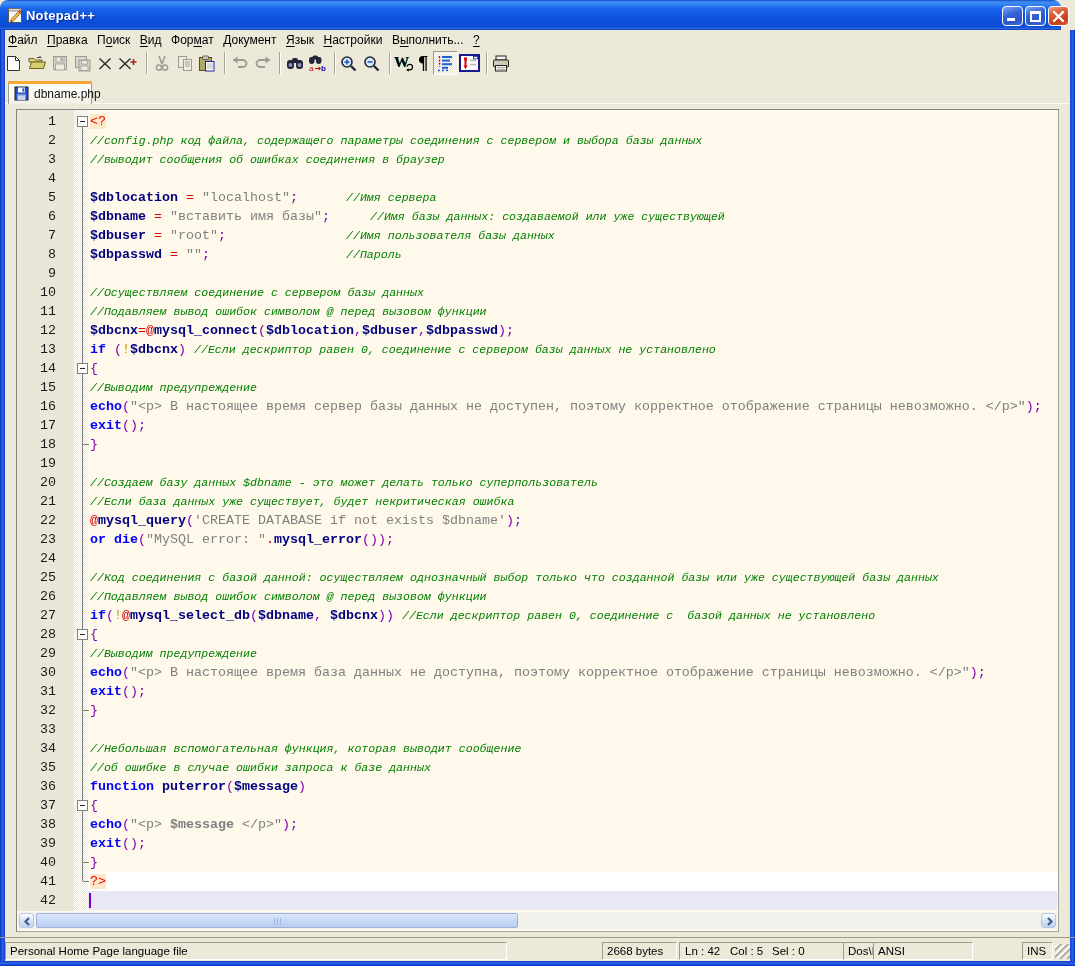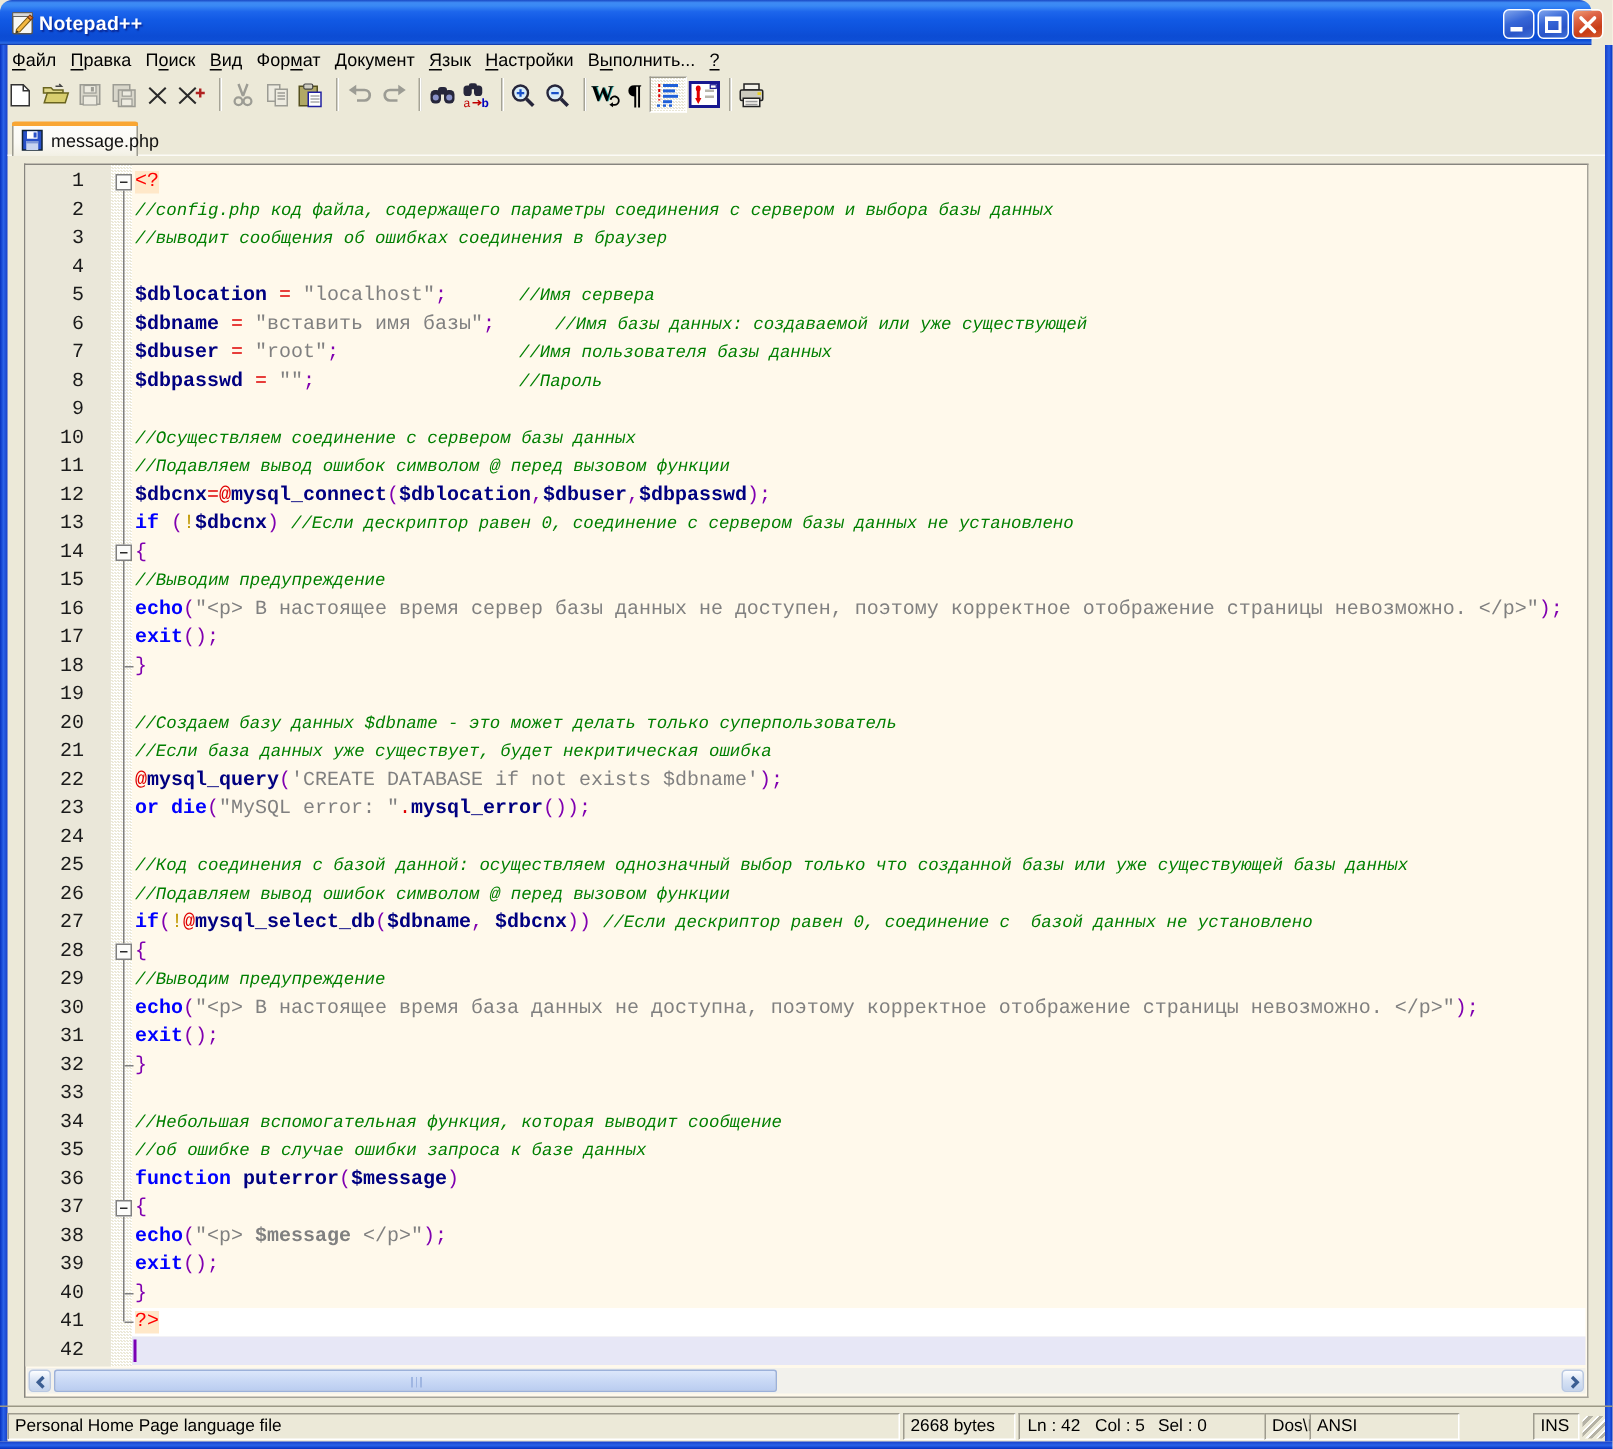--- a/index.html
+++ b/index.html
@@ -284,21 +284,21 @@
 <div class="abs" id="tabline"></div>
 <div class="abs" id="tab">
     <div class="top"></div>
  <svg style="position:absolute;left:5px;top:4px" width="15" height="15" viewBox="0 0 15 15">
       <rect x="1" y="1" width="13" height="13" fill="#2850C8" stroke="#123"></rect>
       <rect x="4" y="1.5" width="7" height="5" fill="#fff"></rect>
       <rect x="8.4" y="2.3" width="2" height="3.4" fill="#2850C8"></rect>
       <rect x="3.5" y="8" width="8" height="6" fill="#C8D4F0"></rect>
       <rect x="3.5" y="8" width="8" height="1.6" fill="#8098D8"></rect>
     </svg>
- <span class="lbl">message.php</span>
+ <span class="lbl">dbname.php</span>
   </div>
 
 <div class="abs" id="eframe"></div>
 <div class="abs" id="nummargin"></div>
 <div class="abs" id="foldm"></div>
 <div class="abs" id="textbg"></div>
 <div class="abs" id="row41"></div>
 <div class="abs" id="row42"></div>
 <pre class="abs" id="nums"><div>1</div><div>2</div><div>3</div><div>4</div><div>5</div><div>6</div><div>7</div><div>8</div><div>9</div><div>10</div><div>11</div><div>12</div><div>13</div><div>14</div><div>15</div><div>16</div><div>17</div><div>18</div><div>19</div><div>20</div><div>21</div><div>22</div><div>23</div><div>24</div><div>25</div><div>26</div><div>27</div><div>28</div><div>29</div><div>30</div><div>31</div><div>32</div><div>33</div><div>34</div><div>35</div><div>36</div><div>37</div><div>38</div><div>39</div><div>40</div><div>41</div><div>42</div></pre>
 <div class="abs" id="fline"></div>
@@ -331,21 +331,21 @@
       <div id="grip"></div>
     </div>
  <div class="sbtn" id="sbr">
       <svg width="9" height="9" viewBox="0 0 9 9">
         <path d="M3 1 L6.5 4.5 L3 8" stroke="#3B5E93" stroke-width="2.2" fill="none"></path>
       </svg>
     </div>
 </div>
 
 <div class="abs" id="stline"></div>
-<div class="sp" style="left:5px;width:595px">Personal Home Page language file</div>
+<div class="sp" style="left:5px;width:502px">Personal Home Page language file</div>
 <div class="sp" style="left:602px;width:75px">2668 bytes</div>
 <div class="sp" style="left:679px;width:177px">
     <span style="position:absolute;left:5px">Ln : 42</span>
     <span style="position:absolute;left:50px">Col : 5</span>
     <span style="position:absolute;left:92px">Sel : 0</span>
   </div>
 <div class="sp" style="left:843px;width:74px">Dos\Notepad</div>
 <div class="sp" style="left:873px;width:100px">ANSI</div>
 <div class="sp" style="left:1022px;width:31px">INS</div>
 <div class="abs" id="sgrip"></div>

